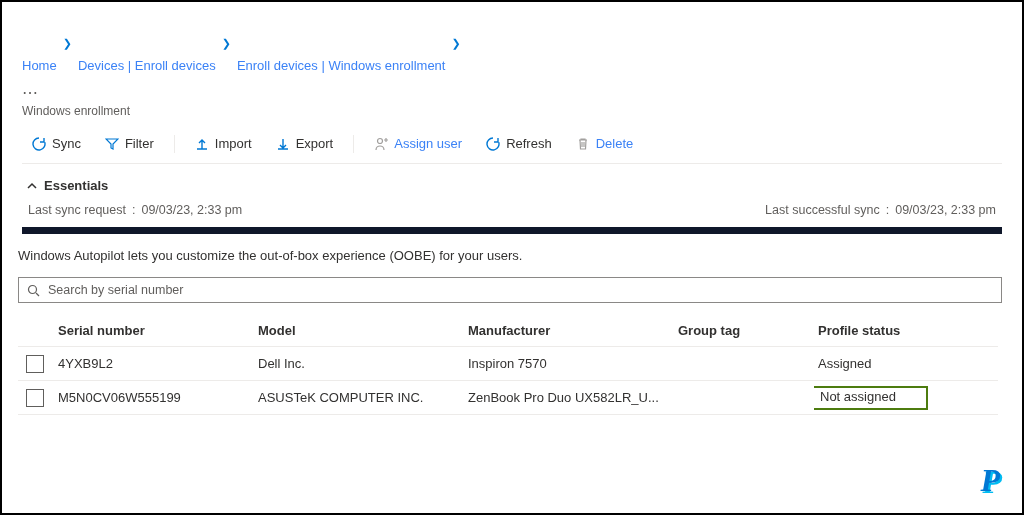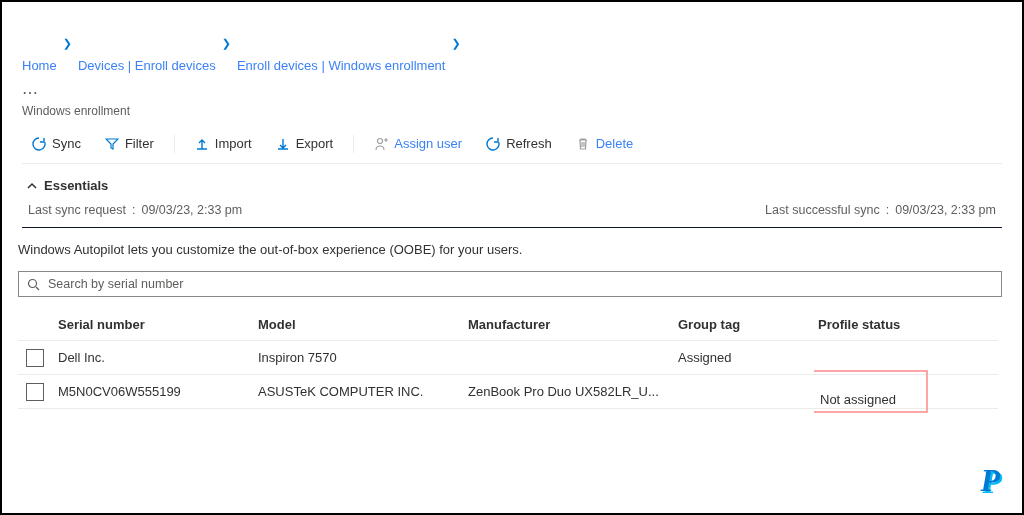--- a/index.html
+++ b/index.html
@@ -44,21 +44,21 @@
       cursor: pointer;
       color: #323130;
     }
     .tool-btn.disabled { color: #3b82f6; cursor: default; }
     .tool-btn .ico { color: #0078d4; display: inline-flex; }
     .tool-btn.disabled .ico { color: #a19f9d; }
     .toolbar .divider { width: 1px; height: 18px; background: #edebe9; margin: 0 6px; }
     .essentials {
       margin-top: 14px;
       padding: 0 4px 10px 4px;
-      border-bottom: 1px solid #0f172a;
+      border-bottom: 7px solid #0f172a;
     }
     .ess-head {
       display: flex;
       align-items: center;
       gap: 6px;
       font-weight: 600;
       font-size: 13px;
       cursor: pointer;
       padding-bottom: 10px;
     }
@@ -101,22 +101,22 @@
     .thead { font-weight: 600; font-size: 13px; padding: 10px 0 8px 0; }
     .thead .cell { padding: 0 4px; }
     .trow { font-size: 13px; height: 34px; }
     .trow .cell { padding: 0 4px; white-space: nowrap; overflow: hidden; text-overflow: ellipsis; }
     .chk {
       width: 18px; height: 18px; border: 1px solid #605e5c; background: #fff; cursor: pointer;
       margin-left: 4px;
     }
     .status-cell { display: flex; justify-content: flex-start; }
     .highlight-box {
-      border: 2px solid #fca5a5;
-      padding: 20px 30px 4px 12px;
+      border: 2px solid #4d7c0f;
+      padding: 1px 30px 4px 12px;
       margin-left: -12px;
     }
     .logo {
       position: absolute;
       right: 22px;
       bottom: 14px;
       font-size: 32px;
       font-weight: 700;
       font-style: italic;
       color: #0078d4;
@@ -249,20 +249,21 @@
       <div class="cell">Model</div>
       <div class="cell">Manufacturer</div>
       <div class="cell">Group tag</div>
       <div class="cell">Profile status</div>
     </div>
 
     <div class="trow">
       <div class="cell">
           <div class="chk"></div>
         </div>
+      <div class="cell">4YXB9L2</div>
       <div class="cell">Dell Inc.</div>
       <div class="cell">Inspiron 7570</div>
       <div class="cell"></div>
       <div class="cell status-cell">
           <span>Assigned</span>
         </div>
     </div>
 
     <div class="trow">
       <div class="cell">

